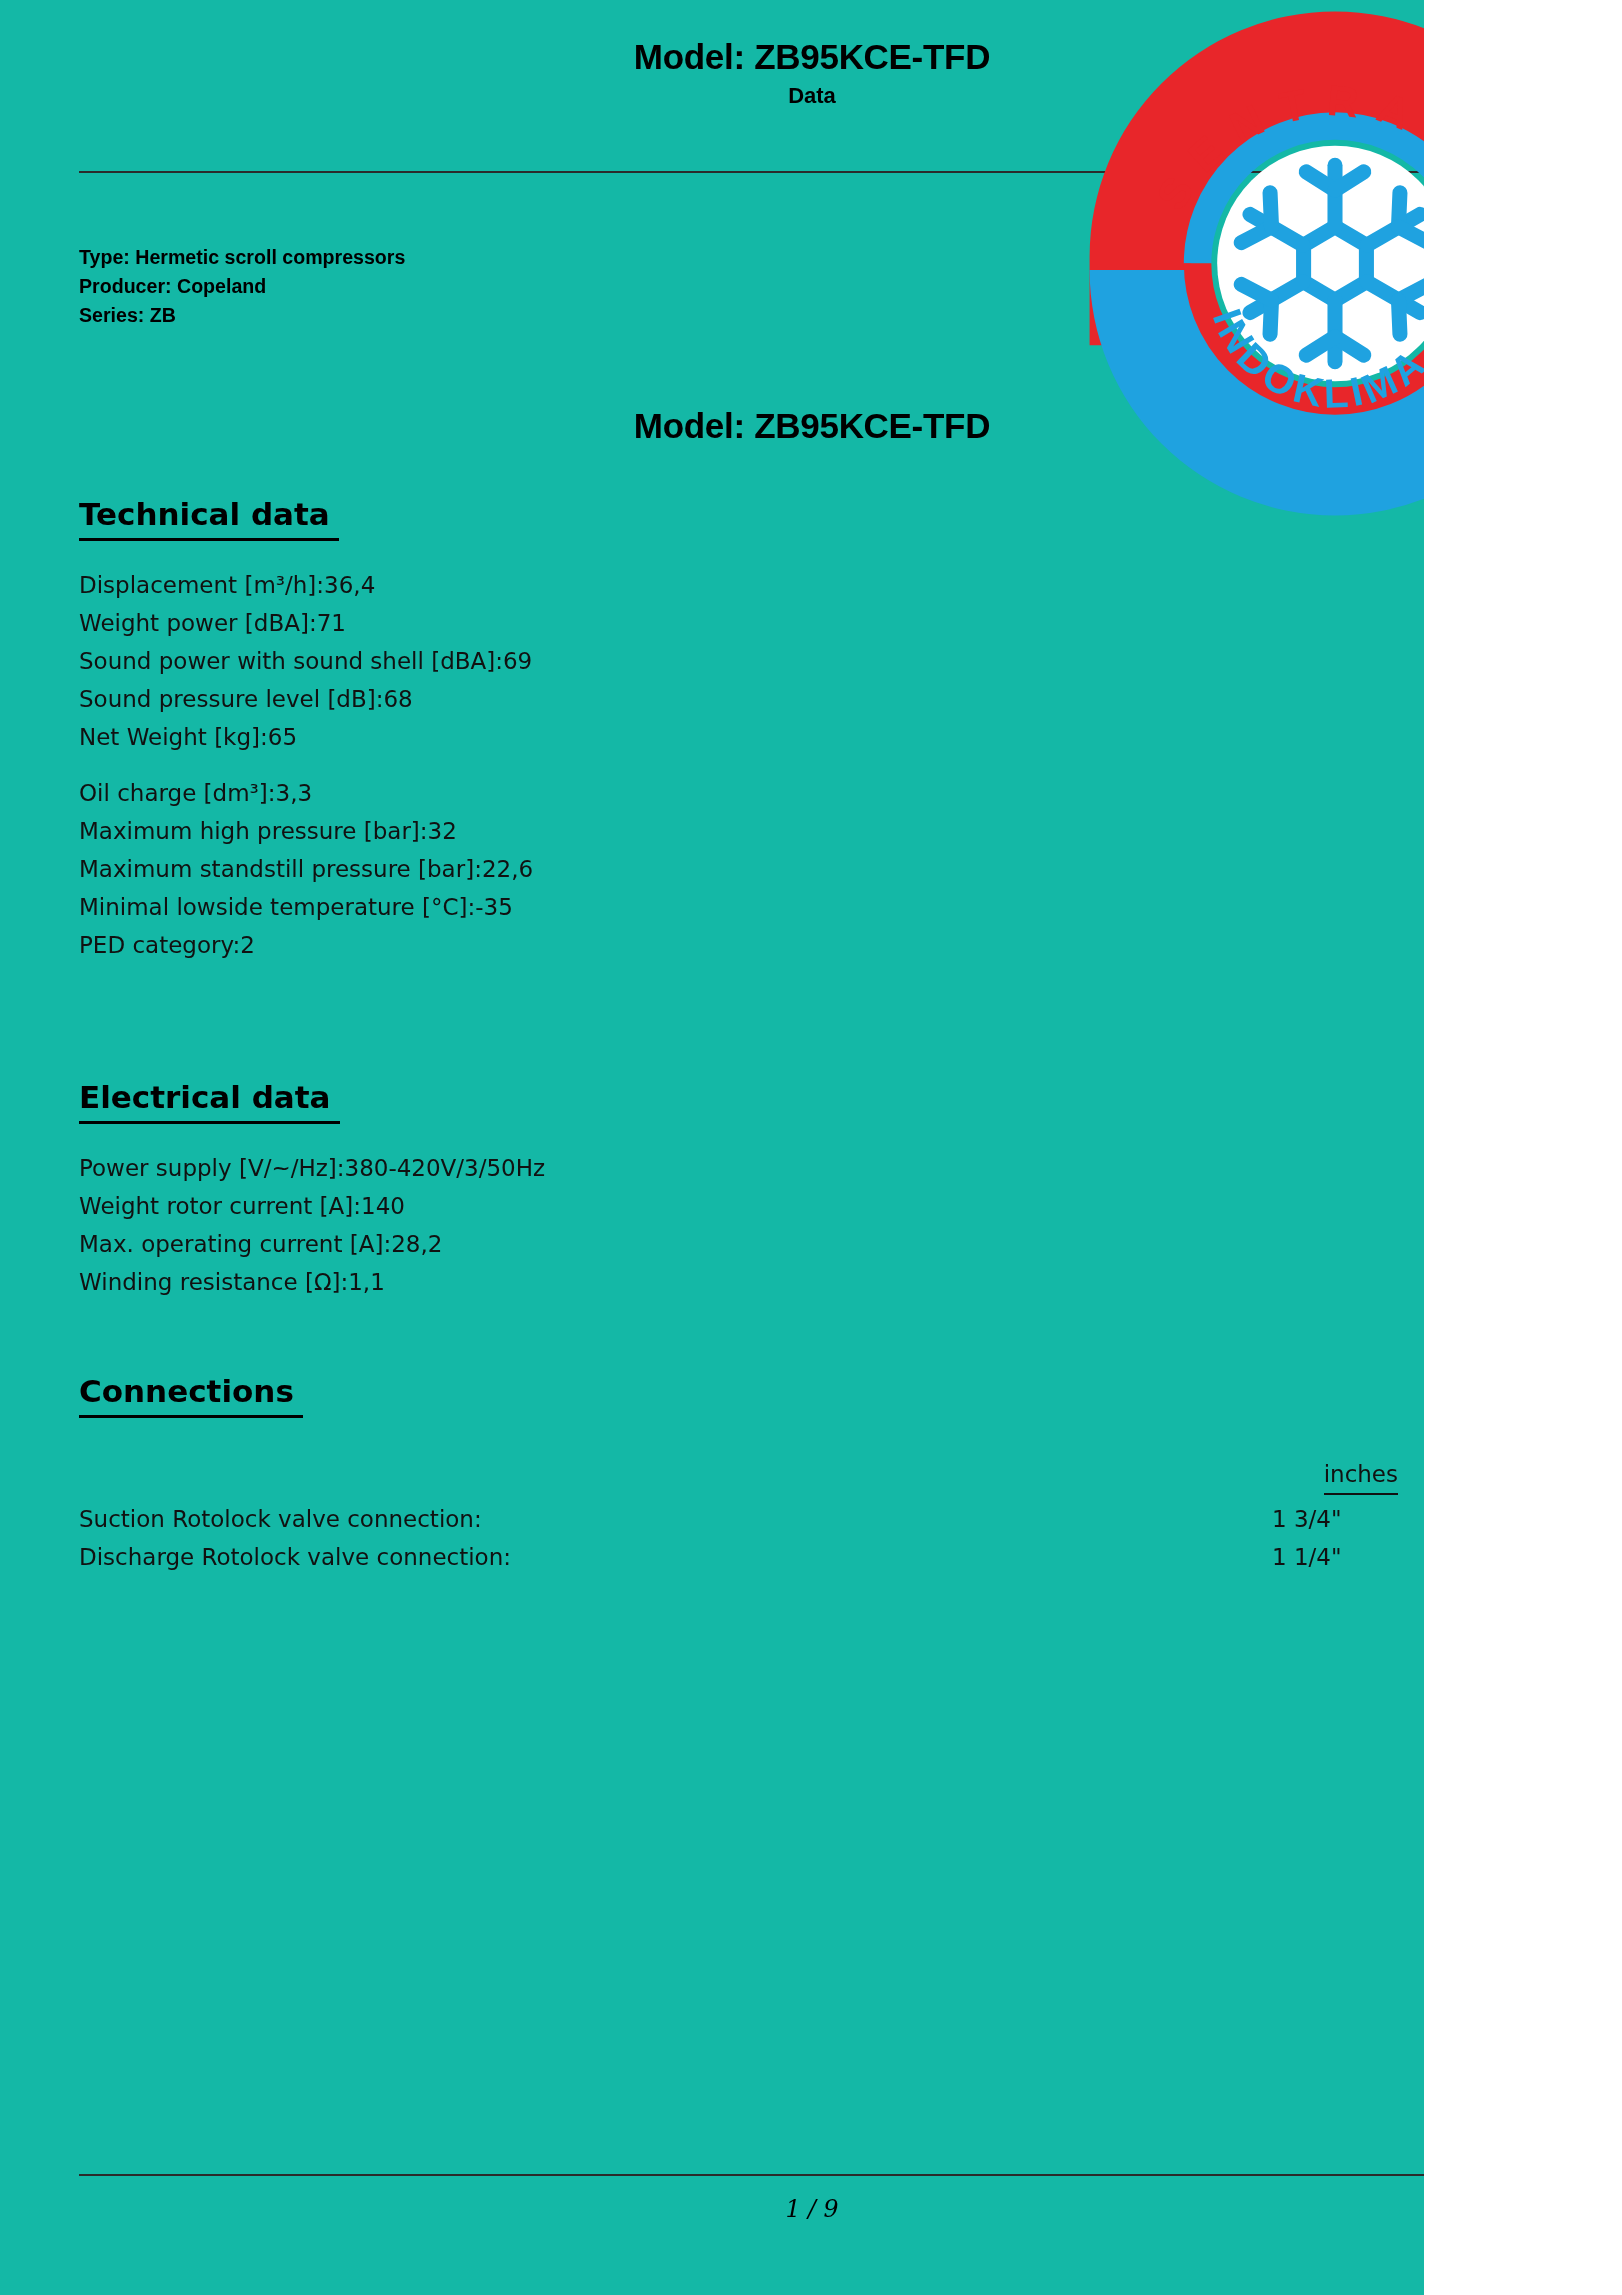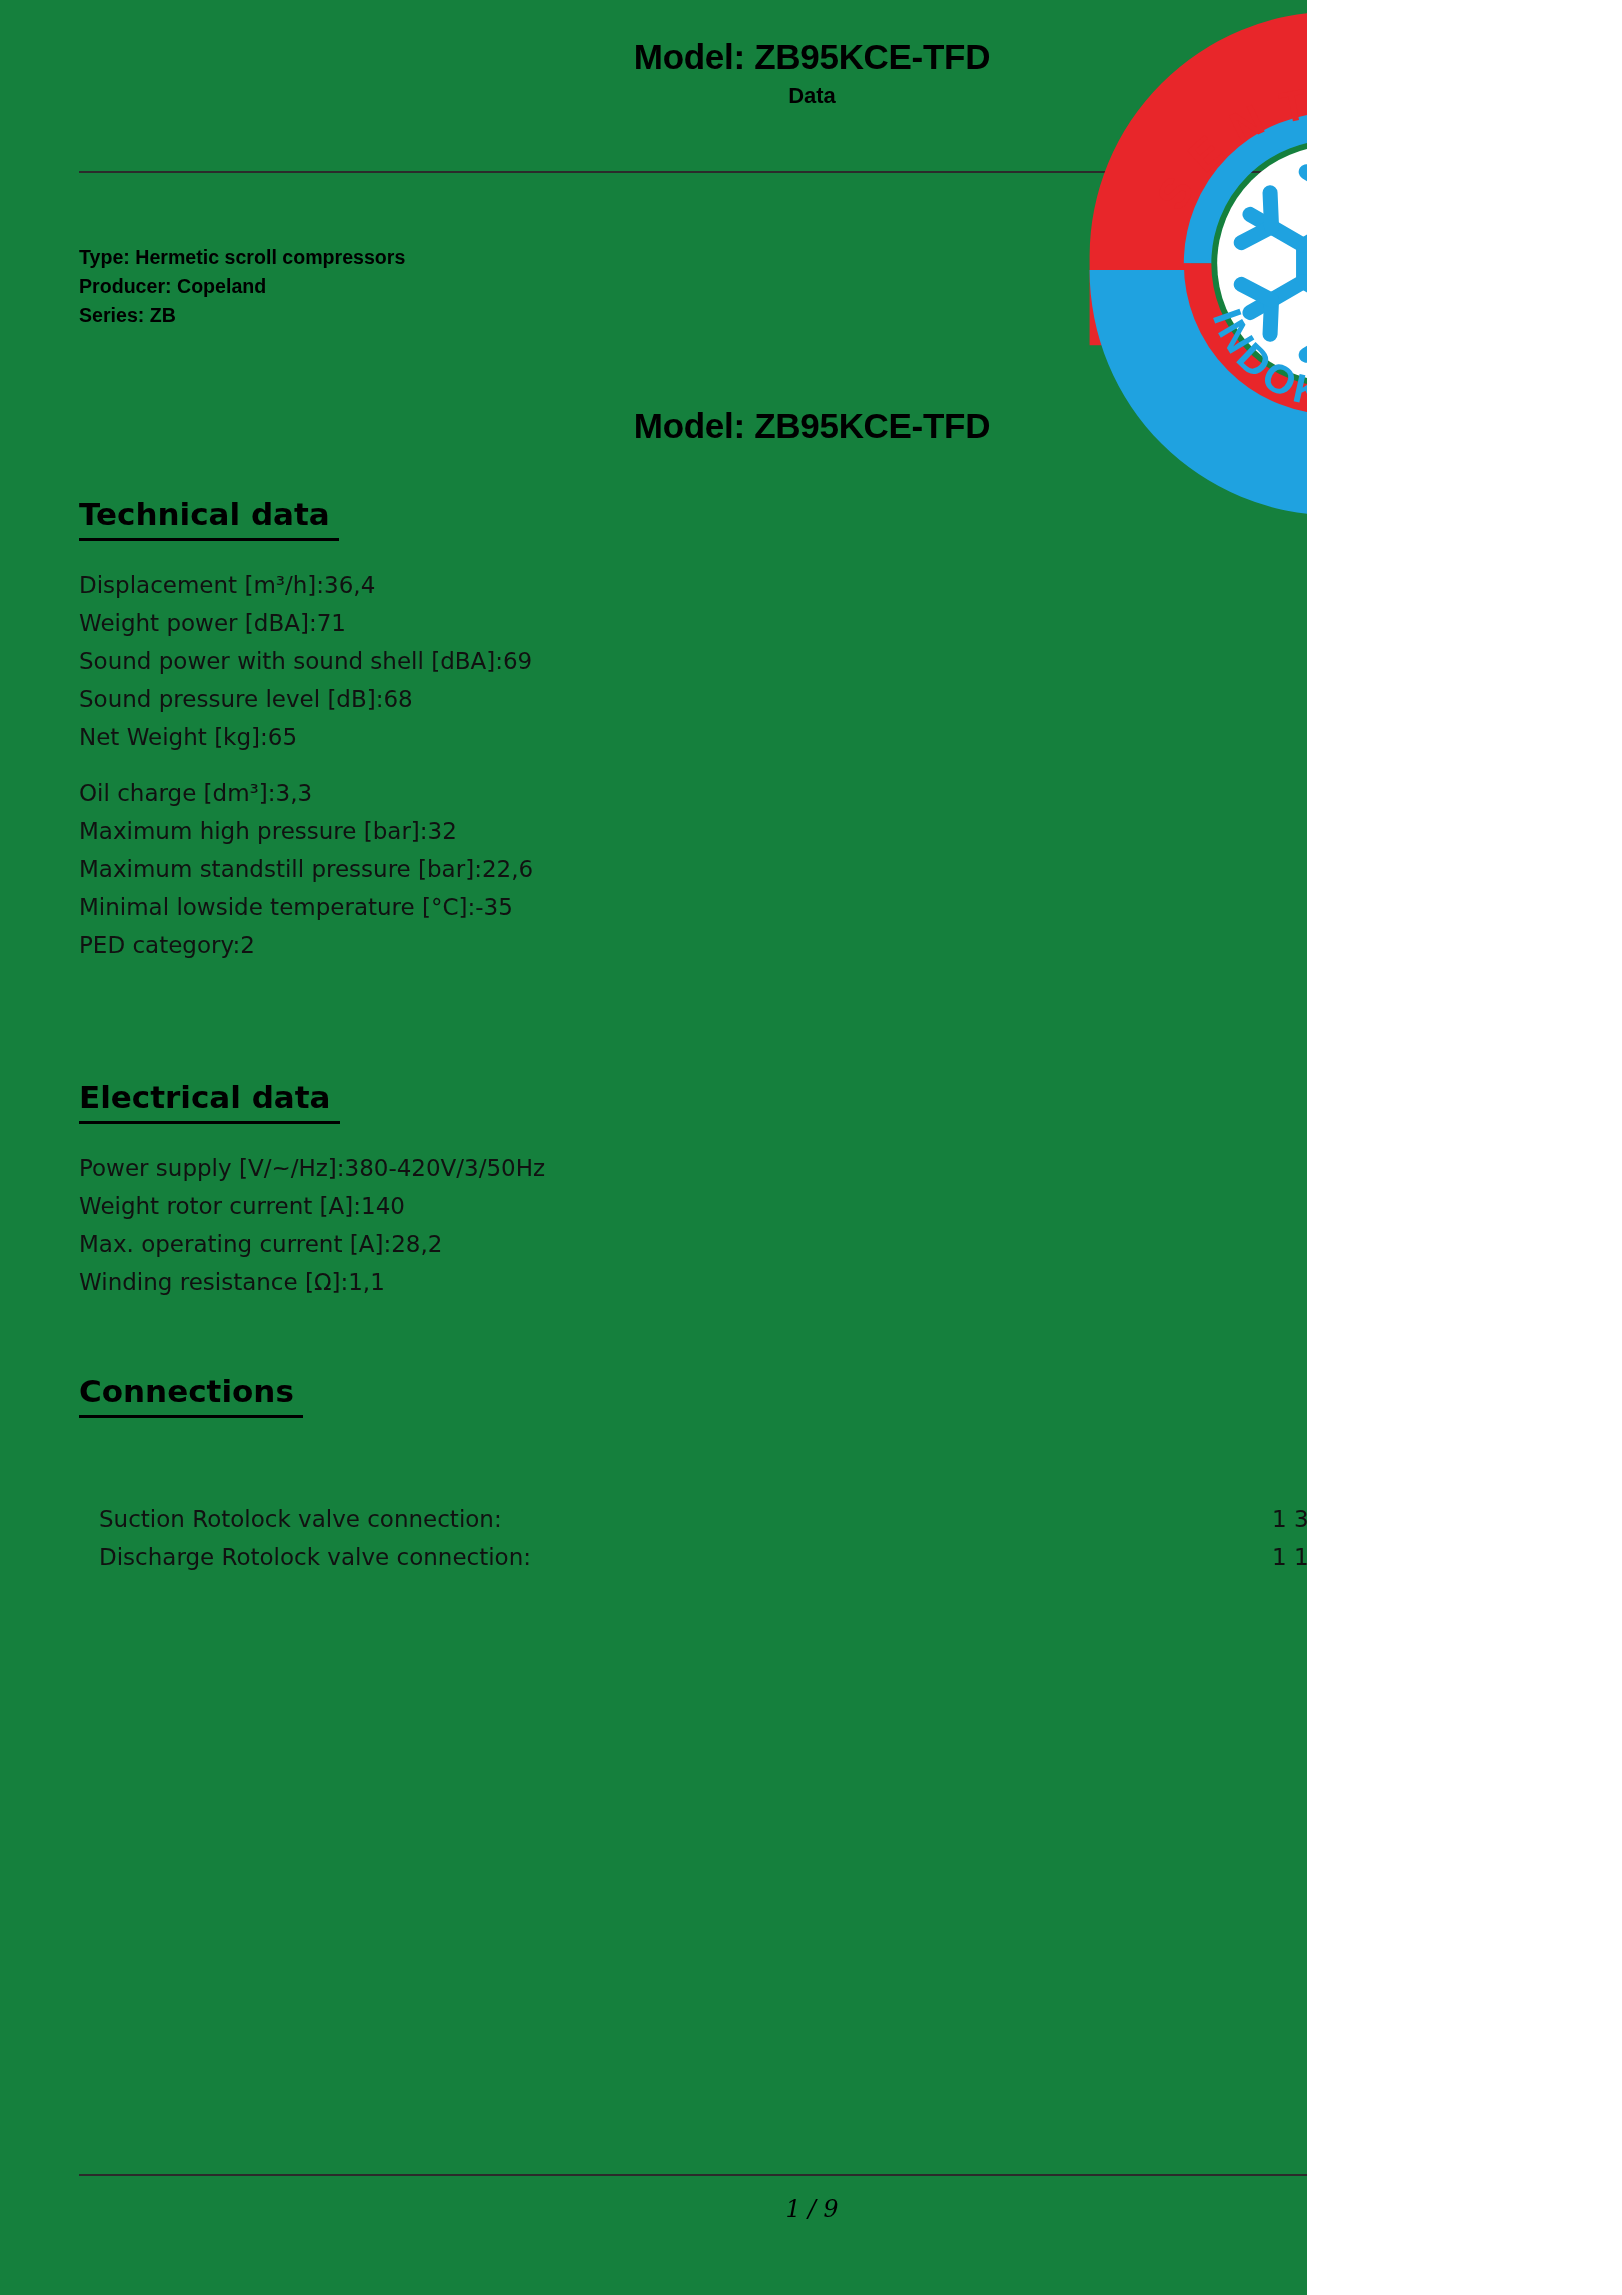--- a/index.html
+++ b/index.html
@@ -2,23 +2,23 @@
 <html style="font-size:10.5px"><head>
 <meta charset="utf-8">
 <style>
   html, body {
     margin: 0;
     padding: 0;
     background: #ffffff;
   }
   .page {
     position: relative;
-    width: 1307px;
+    width: 1424px;
     height: 2295px;
-    background: #15803d;
+    background: #14b8a6;
     font-family: "DejaVu Sans", sans-serif;
     overflow: hidden;
   }
 
   
   .header-block {
     position: absolute;
     left: 79px;
     top: 39px;
     width: 1466px;
@@ -134,21 +134,20 @@
     margin-right: 0px;
   }
   .conn-rows { margin-top: 5.2px; }
   .conn-row {
     display: flex;
     font-family: "DejaVu Sans", sans-serif;
     font-size: 23px;
     color: #111111;
     line-height: 1.66;
     white-space: nowrap;
-    margin-left: 20px;
   }
   .conn-row .lbl { flex: 1 1 auto; }
   .conn-row .val { width: 126px; text-align: left; }
 
   
   .footer-rule {
     position: absolute;
     left: 79px;
     top: 2174px;
     width: 1466px;

